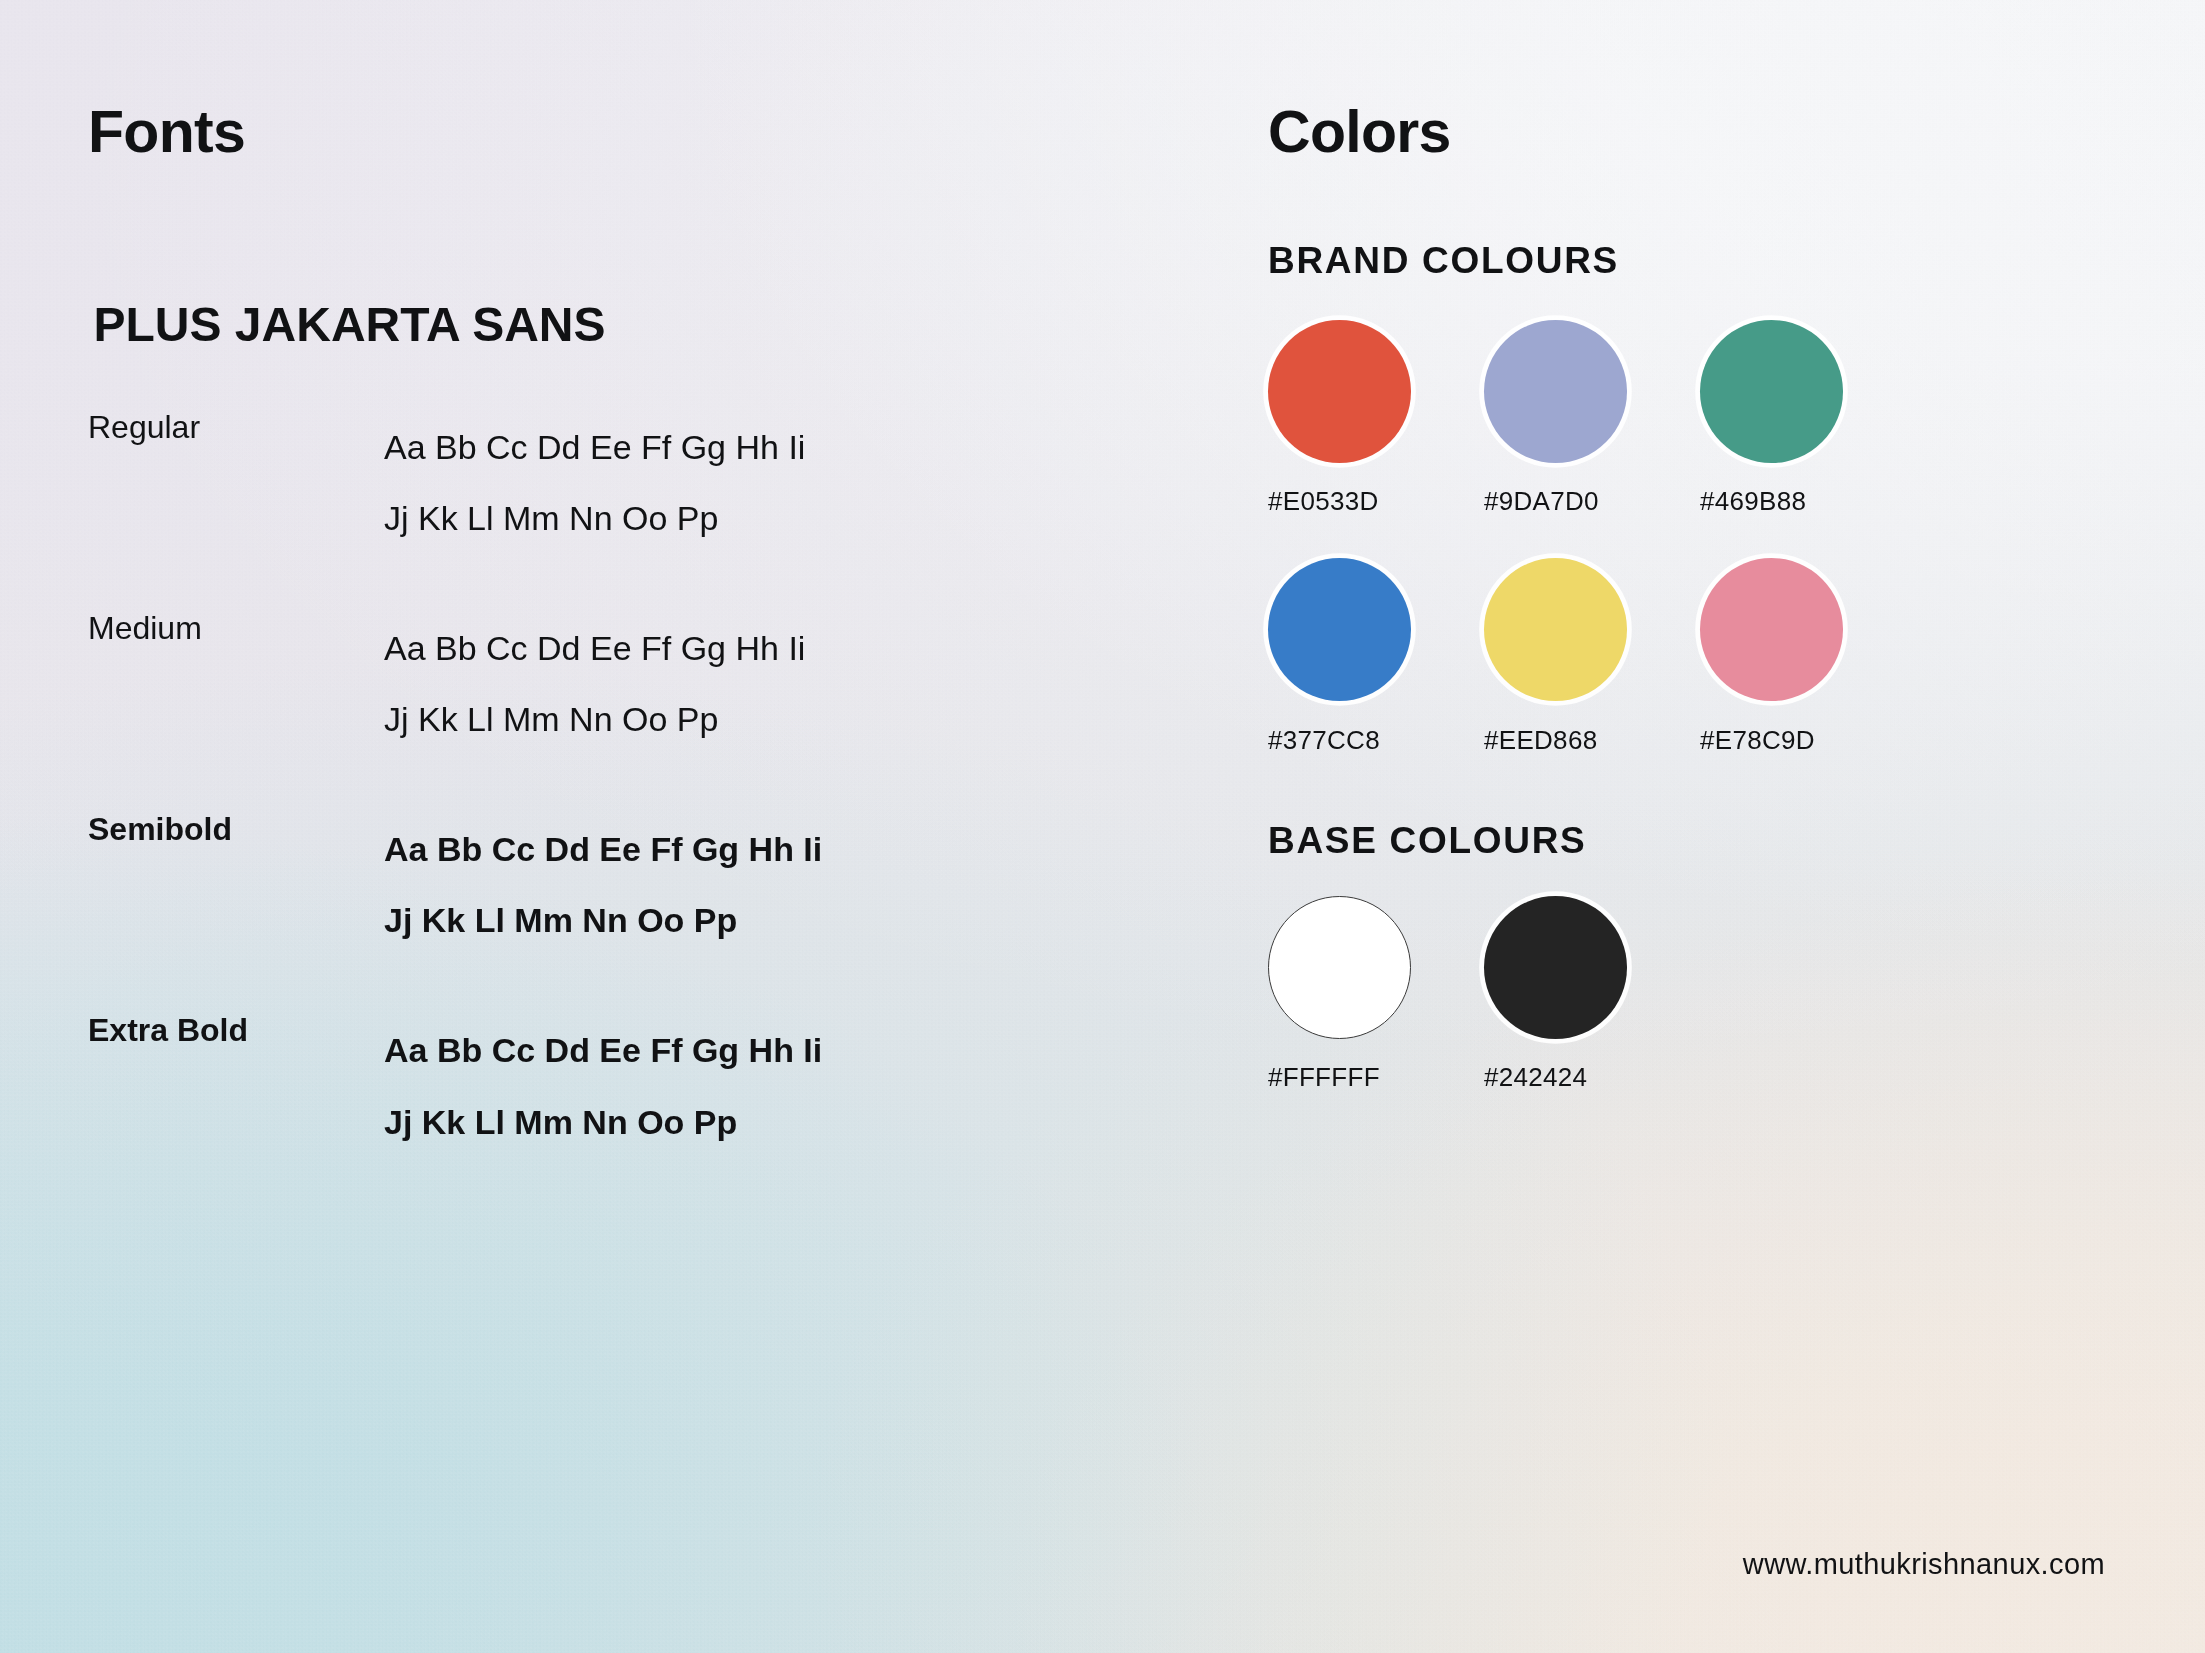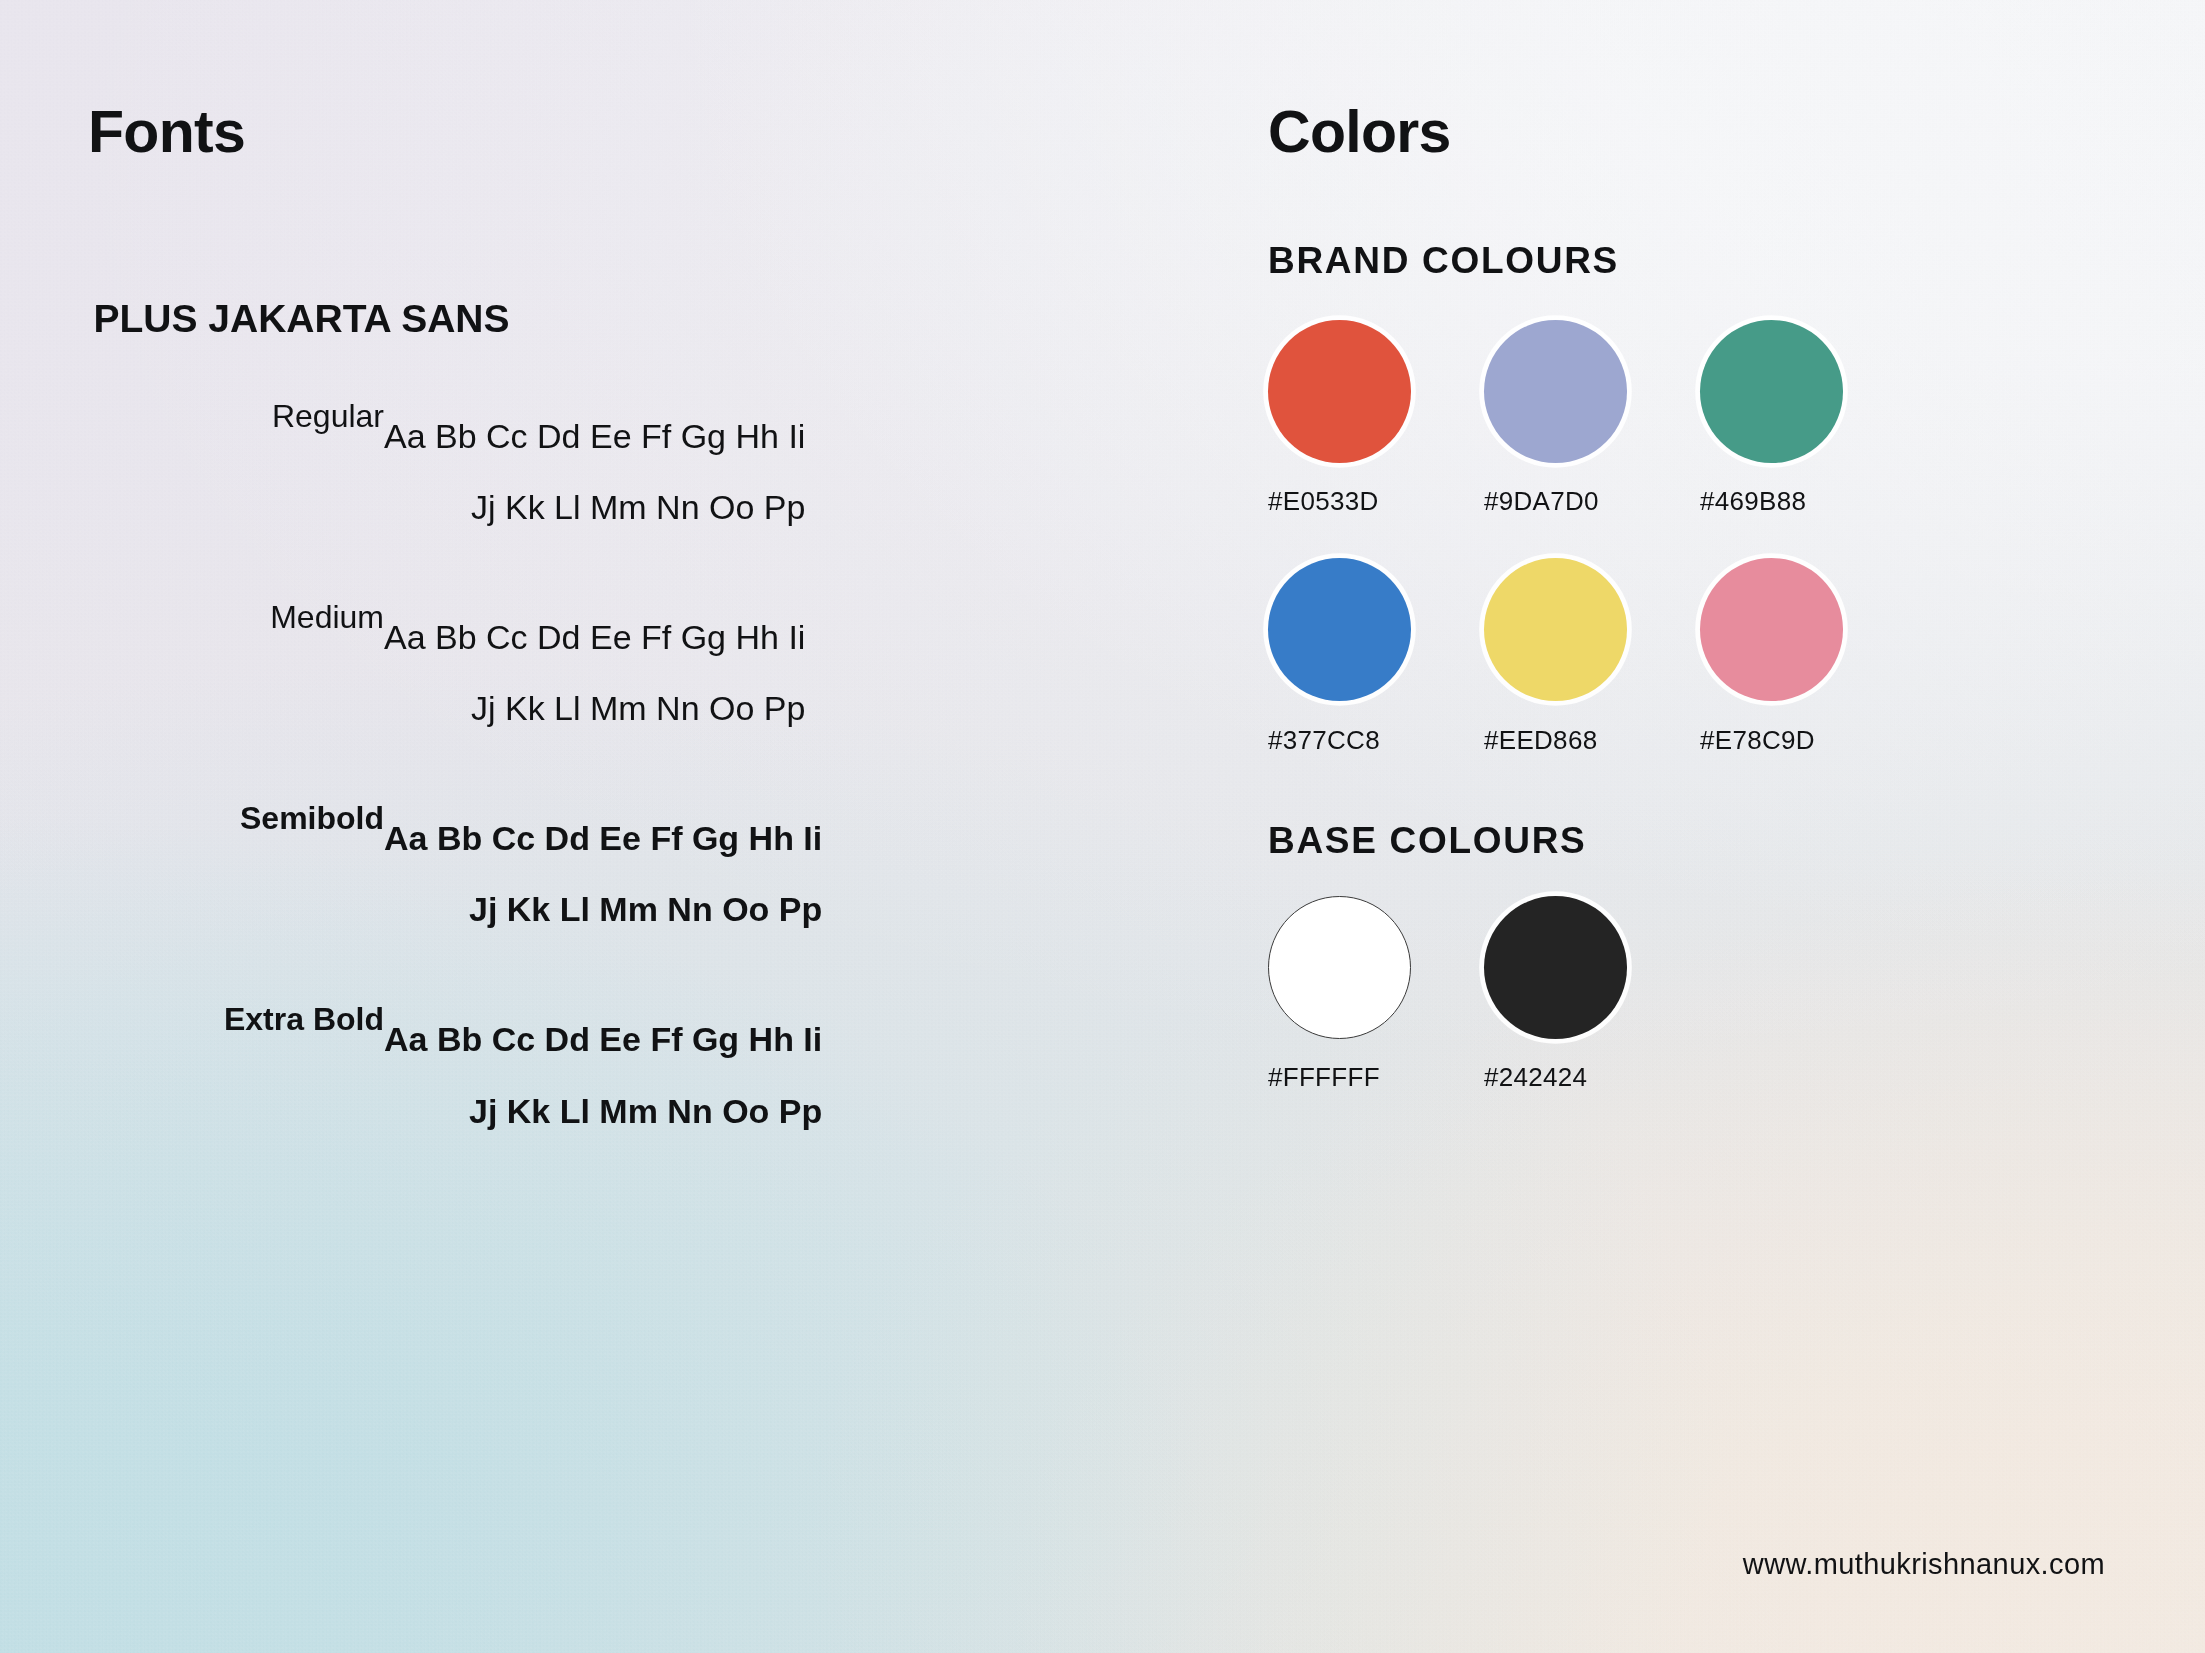--- a/index.html
+++ b/index.html
@@ -57,26 +57,26 @@
   .specimen-row {
     display:flex; align-items:flex-start;
     margin-top:73px; margin-left:5.5px;
   }
   .specimen-aa {
     font-size:138px; font-weight:700; color:#111214;
     line-height:0.86; letter-spacing:-3.4px;
     width:256px; flex:0 0 256px;
   }
   .specimen-name {
-    font-size:39px; font-weight:600; color:#111214;
+    font-size:48px; font-weight:600; color:#111214;
     letter-spacing:0px; padding-top:62px; white-space:nowrap;
   }
 
   .weights { margin-top:52px; }
-  .weight-row { display:flex; align-items:flex-start; margin-bottom:59px;text-align:right; }
+  .weight-row { display:flex; align-items:flex-start; margin-bottom:59px; }
   .weight-label {
     width:296px; flex:0 0 296px;
     font-size:32px; color:#111214; line-height:1.1;
     padding-top:5.5px;
   }
   .weight-label.w-regular  { font-weight:400; }
   .weight-label.w-medium   { font-weight:500; }
   .weight-label.w-semibold { font-weight:600; }
   .weight-label.w-extrabold{ font-weight:700; }
 

